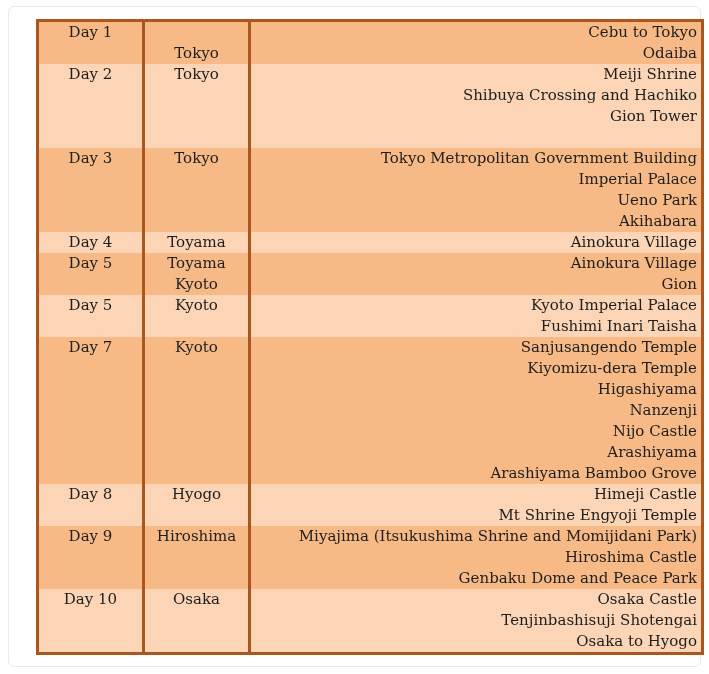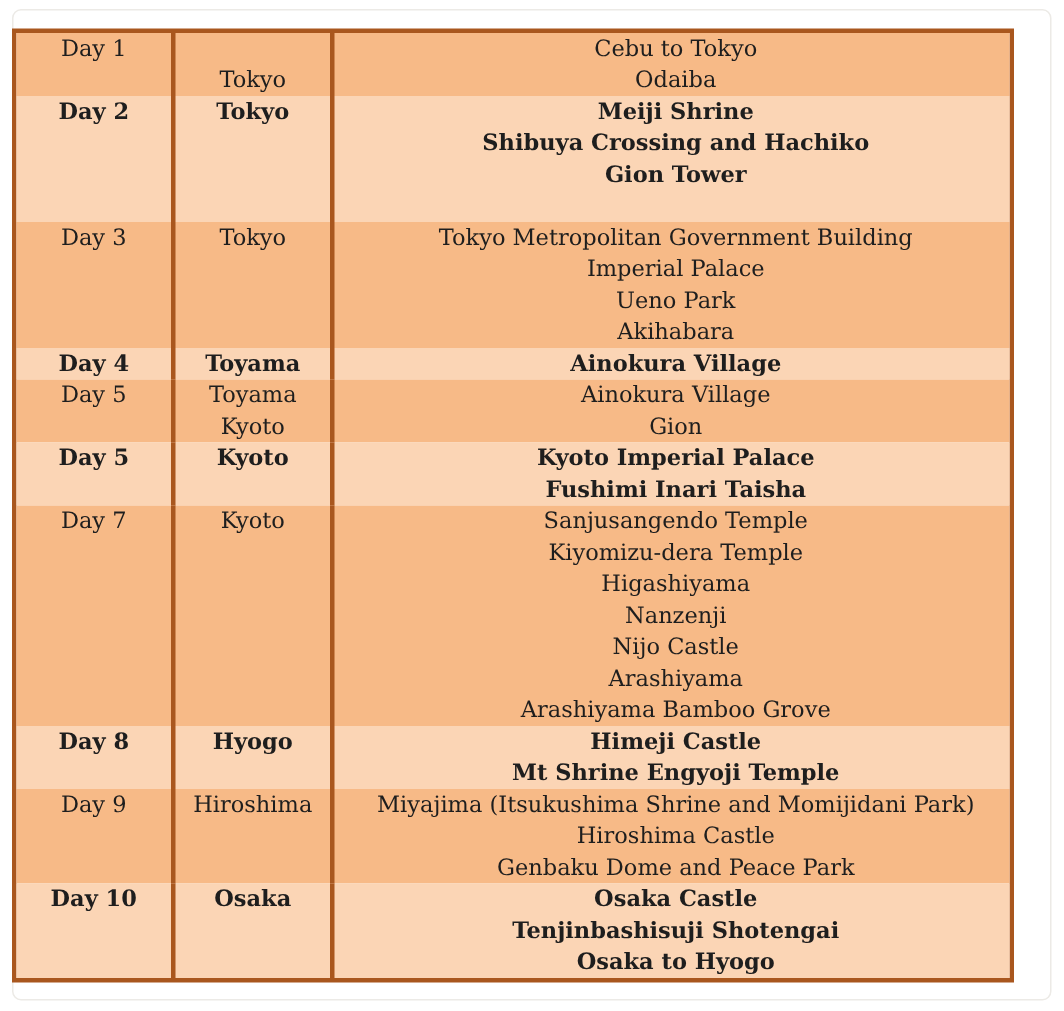--- a/index.html
+++ b/index.html
@@ -22,50 +22,50 @@
   .page-frame{
     position:absolute;
     left:8px;top:6px;
     width:693px;height:661px;
     border:1px solid #ECEAE6;
     border-radius:6px;
     pointer-events:none;
   }
   .itinerary-table{
     position:absolute;
-    left:8px;top:19px;
+    left:36px;top:19px;
     width:668px;
     border:3px solid var(--border);
   }
   .trow{
     display:flex;
     align-items:stretch;
   }
   .trow.shade-dark{background:var(--row-dark);}
-  .trow.shade-light{background:var(--row-light);font-weight:bold;}
+  .trow.shade-light{background:var(--row-light);}
   .cell{
     font-size:15px;
   }
   .cell-day{
     width:106px;
     flex:0 0 106px;
     border-right:3px solid var(--border);
     text-align:center;
   }
   .cell-city{
     width:106px;
     flex:0 0 106px;
     border-right:3px solid var(--border);
     text-align:center;
   }
   .cell-activities{
     flex:1 1 auto;
     padding-left:9px;
     padding-right:4px;
-    text-align:center;
+    text-align:right;
   }
   .line{
     height:var(--line-h);
     line-height:var(--line-h);
     white-space:nowrap;
     overflow:hidden;
   }
 </style>
 </head>
 <body>

